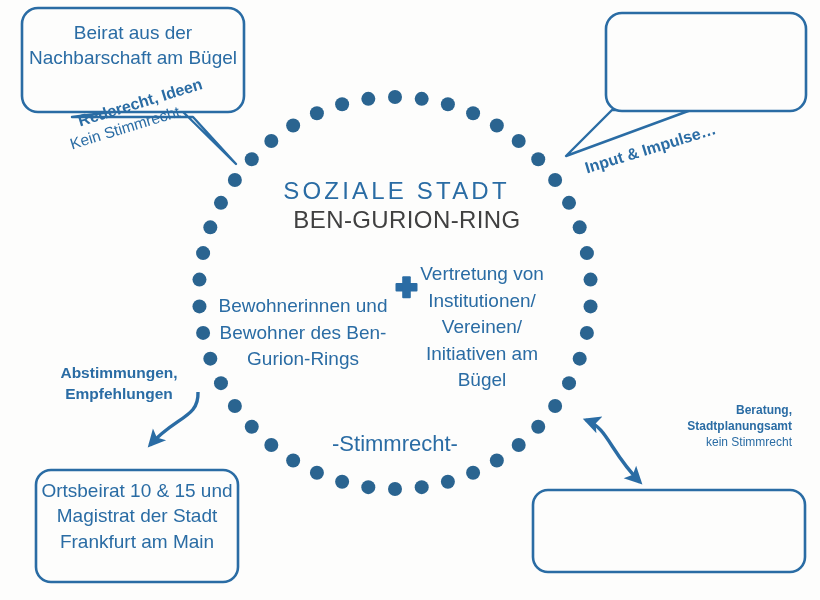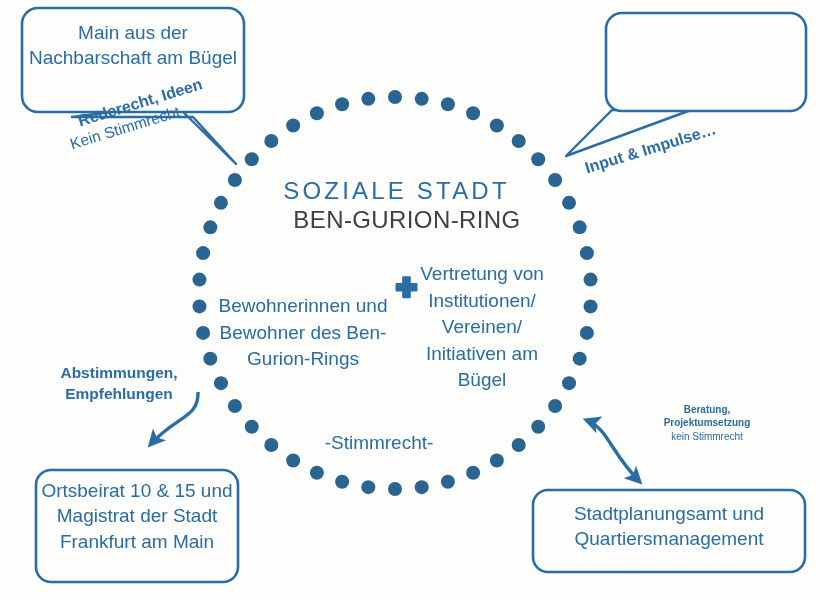--- a/index.html
+++ b/index.html
@@ -85,25 +85,25 @@
     top: 261px;
     width: 176px;
     margin-top: 32px;
   }
   #ring-col-right {
     left: 406px;
     top: 261px;
     width: 152px;
   }
   #stimmrecht {
-    left: 284px;
+    left: 300px;
     top: 431px;
     width: 190px;
     text-align: center;
-    font-size: 19px;
+    font-size: 22px;
     color: #2a6ca4;
   }
   
   .rot-label {
     position: absolute;
     color: #2a6ca4;
     white-space: nowrap;
   }
   #lbl-rederecht {
     left: 76px;
@@ -135,22 +135,22 @@
     width: 150px;
     font-size: 15.5px;
     font-weight: bold;
     text-align: center;
     line-height: 1.33;
   }
   #lbl-beratung {
     left: 622px;
     top: 403px;
     width: 170px;
-    font-size: 10px;
-    text-align: center;
+    font-size: 12px;
+    text-align: right;
     line-height: 1.33;
   }
   #lbl-beratung .b {
     font-weight: bold;
     display: block;
   }
   #lbl-beratung .n {
     font-weight: normal;
     display: block;
   }
@@ -234,40 +234,39 @@
     <path d="M198,392 C199,418 176,416 150,445" fill="none" stroke="#2a6ca4" stroke-width="3.4" stroke-linecap="butt" marker-end="url(#arrowhead)"></path>
 
     <path d="M586,420 C608,428 610,452 640,482" fill="none" stroke="#2a6ca4" stroke-width="3.4" stroke-linecap="butt" marker-end="url(#arrowhead)" marker-start="url(#arrowhead-start)"></path>
 
     <g fill="#2a6ca4">
       <rect x="395.5" y="283" width="22" height="8.5" rx="1"></rect>
       <rect x="402.2" y="276.2" width="8.6" height="22" rx="1"></rect>
     </g>
   </svg>
 
-  <div class="txt bubble-text" style="left:26px; top:20px; width:214px;">Main aus der Nachbarschaft am Bügel</div>
+  <div class="txt bubble-text" style="left:26px; top:20px; width:214px;">Beirat aus der Nachbarschaft am Bügel</div>
 
   <div class="rot-label" id="lbl-rederecht">Rederecht, Ideen</div>
   <div class="rot-label" id="lbl-kein-stimm">Kein Stimmrecht</div>
 
 
   <div class="rot-label" id="lbl-input">Input &amp; Impulse…</div>
 
   <div class="txt" id="beirat-sub1">SOZIALE STADT</div>
   <div class="txt" id="beirat-sub2">BEN-GURION-RING</div>
 
   <div class="txt ring-col" id="ring-col-left">Bewohnerinnen und Bewohner des Ben-Gurion-Rings</div>
   <div class="txt ring-col" id="ring-col-right">Vertretung von Institutionen/ Vereinen/ Initiativen am Bügel</div>
   <div class="txt" id="stimmrecht">-Stimmrecht-</div>
 
   <div class="txt" id="lbl-abstimmungen">Abstimmungen, Empfehlungen</div>
 
   <div class="txt box-text" style="left:40px; top:478px; width:194px;">Ortsbeirat 10 &amp; 15 und Magistrat der Stadt Frankfurt am Main</div>
 
   <div class="txt" id="lbl-beratung">
     <span class="b">Beratung,</span>
-    <span class="b">Projektumsetzung</span>
+    <span class="b">Stadtplanungsamt</span>
     <span class="n">kein Stimmrecht</span>
   </div>
 
-  <div class="txt box-text" style="left:537px; top:501px; width:264px;">Stadtplanungsamt und Quartiersmanagement</div>
 
 </div>
 
 </body></html>

